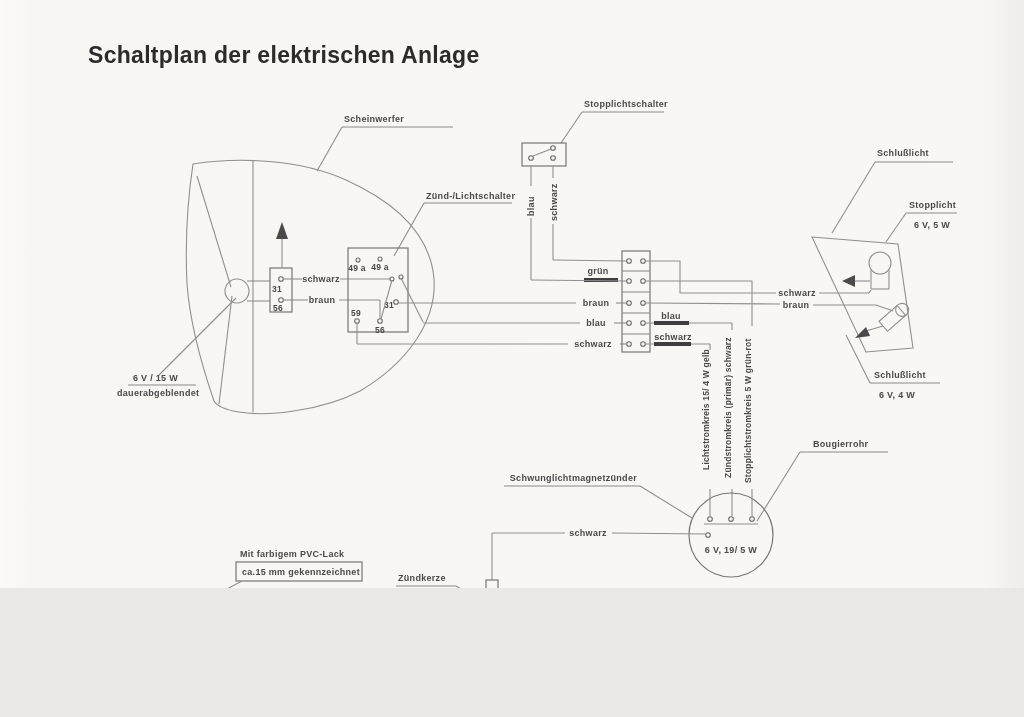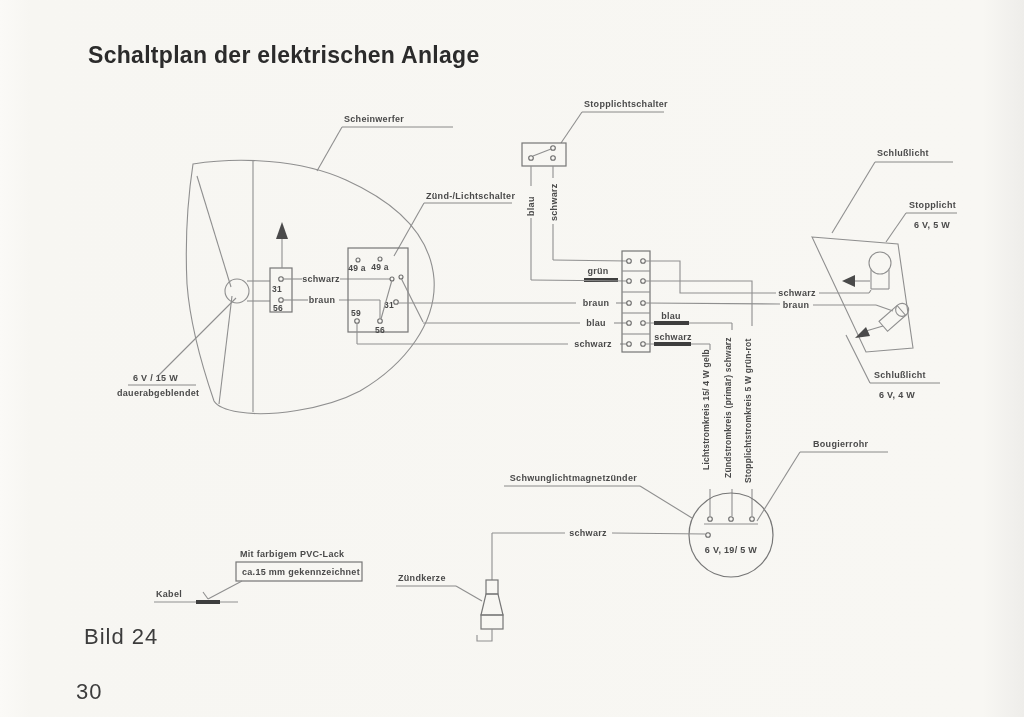--- a/index.html
+++ b/index.html
@@ -1,17 +1,17 @@
 <!DOCTYPE html>
 <html><head>
 <meta charset="utf-8">
 <style>
   html,body{margin:0;padding:0;background:#e9e8e4;}
   .page{
-    position:relative;width:1024px;height:717px;overflow:hidden;
+    position:relative;width:1024px;height:588px;overflow:hidden;
     background:linear-gradient(90deg,#fbfaf7 0,#f7f6f2 3%,#f8f7f3 96%,#eeedea 100%);
     font-family:"Liberation Sans",sans-serif;
   }
   svg{position:absolute;left:0;top:0;}
   .ln{fill:none;stroke:#8f8f8f;stroke-width:1.1;}
   .box{fill:none;stroke:#767676;stroke-width:1.2;}
   .tc{fill:#f8f7f3;stroke:#6b6b6b;stroke-width:1.1;}
   .mark{fill:none;stroke:#3e3e3e;stroke-width:4;}
   .arrow{fill:#4a4a4a;stroke:none;}
   .ul{fill:none;stroke:#7d7d7d;stroke-width:0.9;}

